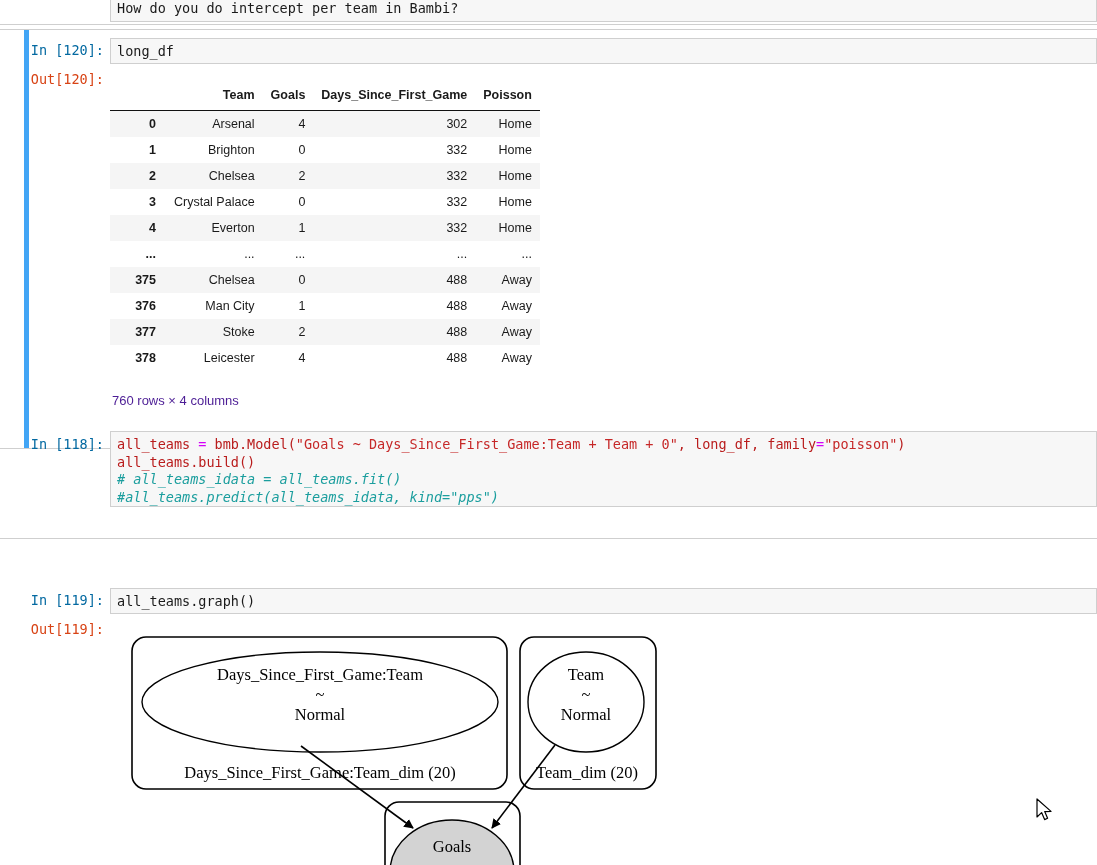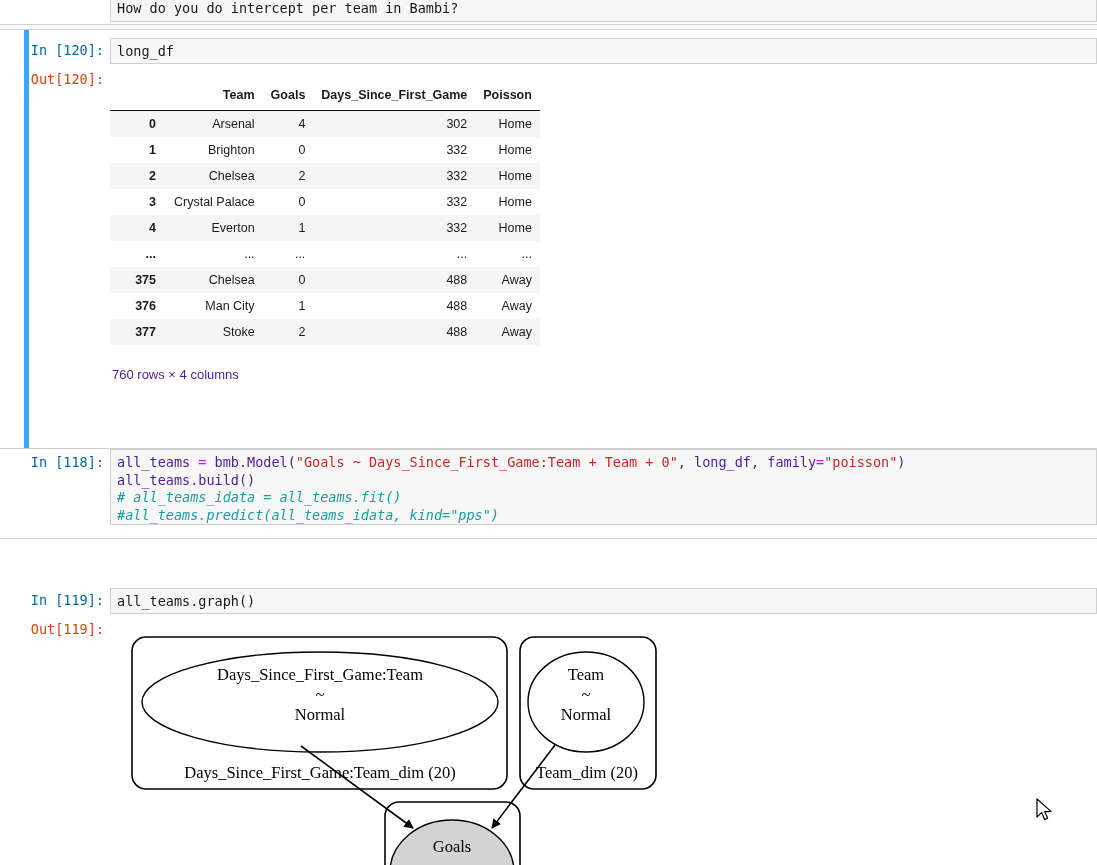--- a/index.html
+++ b/index.html
@@ -50,21 +50,21 @@
     color: #1a1a1a;
     white-space: pre;
     overflow: hidden;
   }
   .inputbox.plain { background:#f7f7f7; }
 
   
   .tk-str  { color:#c62828; }
   .tk-op   { color:#d500f9; }
   .tk-cmt  { color:#1b9e9e; font-style: italic; }
-  .tk-def  { color:#4c1d95; }
+  .tk-def  { color:#b91c1c; }
 
   
   .selbar {
     position: absolute;
     background: #42a5f5;
     width: 5px;
   }
 
   
   .df-wrap {
@@ -202,29 +202,36 @@
               <td>488</td>
               <td>Away</td>
             </tr>
             <tr>
               <th>377</th>
               <td>Stoke</td>
               <td>2</td>
               <td>488</td>
               <td>Away</td>
             </tr>
+            <tr>
+              <th>378</th>
+              <td>Leicester</td>
+              <td>4</td>
+              <td>488</td>
+              <td>Away</td>
+            </tr>
           </tbody>
       </table>
       <div class="df-shape" style="position:static; margin-top:22px; margin-left:2px;">760 rows × 4 columns</div>
     </div>
   </div>
 
   <div class="cell-sep" style="top:448px;"></div>
 
-  <div class="cell" style="top:449px;height:88px;">
+  <div class="cell" style="top:431px;height:88px;">
     <div class="prompt in" style="top:5px;">In [118]:</div>
 
     <div class="inputbox" style="top:0px; height:76px;"><span><span class="tk-def">all_teams </span><span class="tk-op">=</span><span class="tk-def"> bmb.Model(</span><span class="tk-str">"Goals ~ Days_Since_First_Game:Team + Team + 0"</span><span class="tk-def">, long_df, family</span><span class="tk-op">=</span><span class="tk-str">"poisson"</span><span class="tk-def">)</span></span>
 <span><span class="tk-def">all_teams.build()</span></span>
 <span class="tk-cmt"># all_teams_idata = all_teams.fit()</span>
 <span class="tk-cmt">#all_teams.predict(all_teams_idata, kind="pps")</span></div>
   </div>
 
   <div class="cell-sep" style="top:538px;"></div>
 

